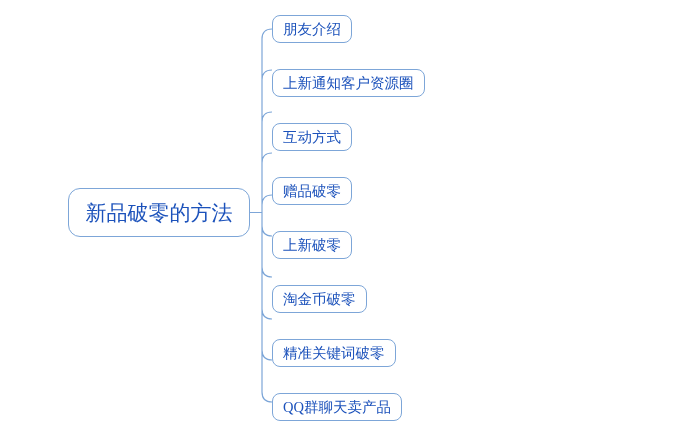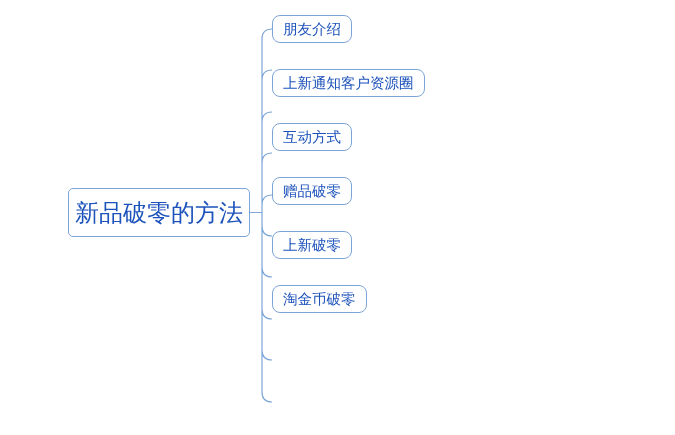--- a/index.html
+++ b/index.html
@@ -19,25 +19,25 @@
   .connectors{
     position:absolute;left:0;top:0;width:675px;height:435px;
     pointer-events:none;
   }
   .root-node{
     position:absolute;
     left:68px;top:188px;
     width:182px;height:49px;
     box-sizing:border-box;
     border:1.5px solid var(--border);
-    border-radius:5px;
+    border-radius:12px;
     background:var(--bg);
     display:flex;align-items:center;justify-content:center;
     color:var(--text);
-    font-size:24px;
+    font-size:21px;
     cursor:default;
   }
   .branches{
     position:absolute;
     left:272px;top:15px;
     display:flex;flex-direction:column;align-items:flex-start;
     gap:26px;
   }
   .branch-node{
     box-sizing:border-box;
@@ -86,16 +86,22 @@
     </div>
 
     <div class="branch-node">
       <span>上新破零</span>
     </div>
 
     <div class="branch-node">
       <span>淘金币破零</span>
     </div>
 
+    <div class="branch-node">
+      <span>精准关键词破零</span>
+    </div>
 
+    <div class="branch-node">
+      <span>QQ群聊天卖产品</span>
+    </div>
   </div>
 
 </div>
 
 </body></html>

